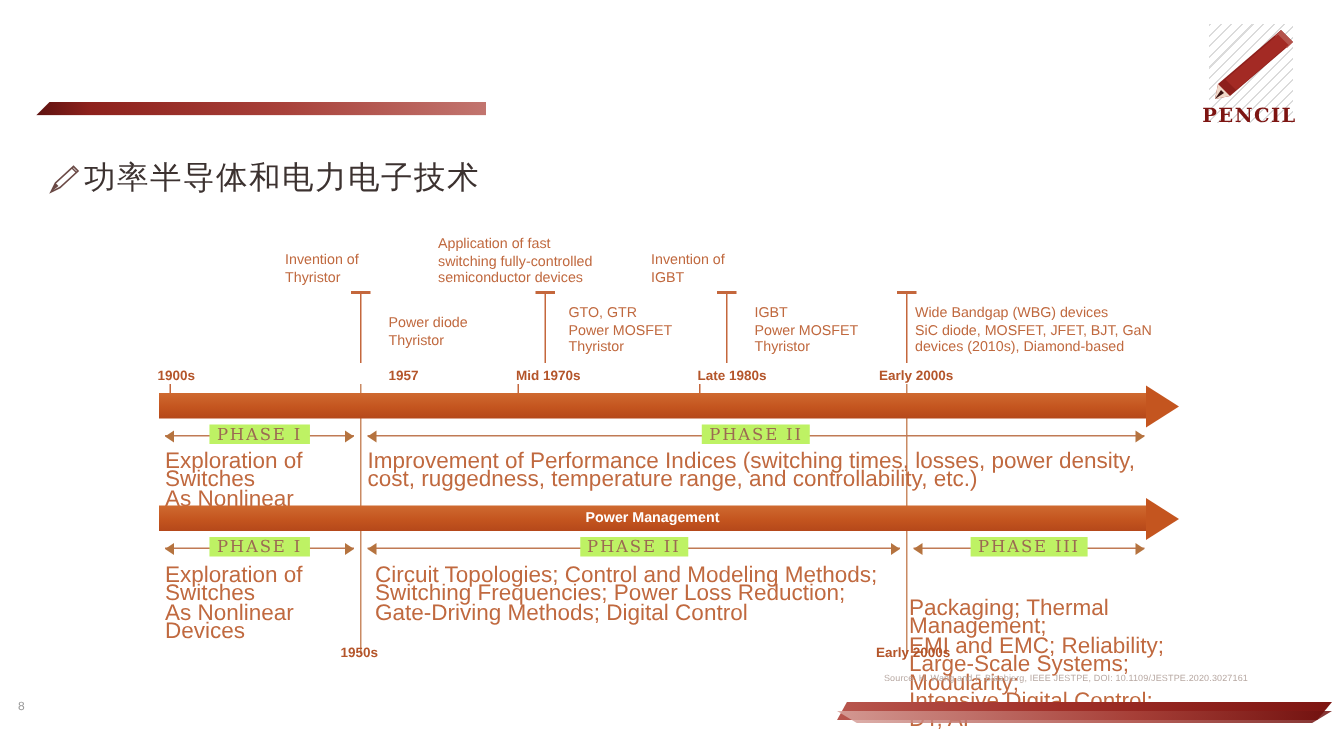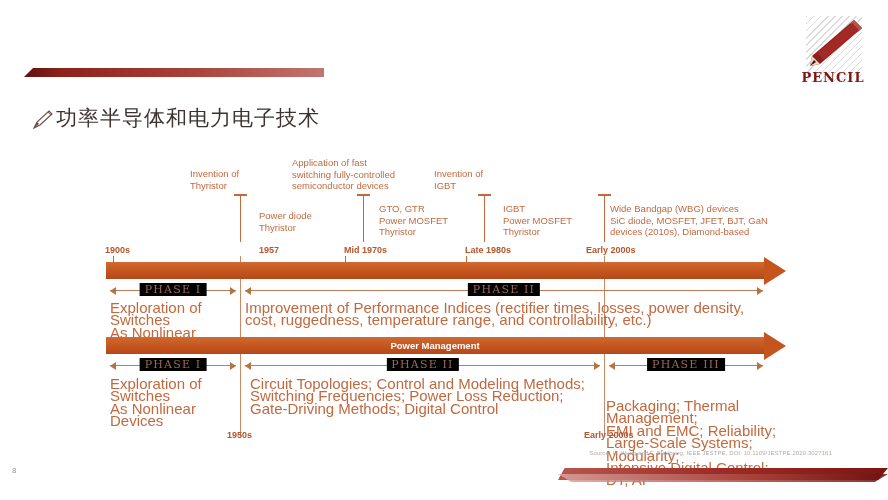--- a/index.html
+++ b/index.html
@@ -81,21 +81,21 @@
     color:#ffffff;font-size:9.5px;font-weight:bold;text-align:center;
     white-space:nowrap;
   }
 
   
   .meas{position:absolute;height:12px;}
   .meas-line{position:absolute;top:5px;height:1px;background:#c07a55;}
   .meas-lbl{
     position:absolute;top:-2px;text-align:center;
     font-size:11px;color:#9b6a52;letter-spacing:1.2px;white-space:nowrap;
-    background:#000000;padding:0 5px;
+    background:#bef264;padding:0 5px;
     font-family:"DejaVu Serif","Liberation Serif",serif;
   }
   .ar-l,.ar-r{
     position:absolute;top:1.5px;width:0;height:0;
     border-top:4px solid transparent;border-bottom:4px solid transparent;
   }
   .ar-l{border-right:6px solid #b5733f;}
   .ar-r{border-left:6px solid #b5733f;}
 
   .desc{
@@ -205,21 +205,21 @@
     </div>
     <div class="meas" style="left:245px;top:285px;width:518px;">
       <div class="meas-line" style="left:0;right:0;"></div>
       <div class="ar-l" style="left:0;"></div>
       <div class="ar-r" style="right:0;"></div>
       <div class="meas-lbl" style="left:50%;transform:translateX(-50%);">PHASE II</div>
     </div>
 
     <div class="desc" style="left:110px;top:302px;width:126px;">Exploration of Switches
 As Nonlinear Devices</div>
-    <div class="desc" style="left:245px;top:302px;width:518px;">Improvement of Performance Indices (rectifier times, losses, power density,
+    <div class="desc" style="left:245px;top:302px;width:518px;">Improvement of Performance Indices (switching times, losses, power density,
 cost, ruggedness, temperature range, and controllability, etc.)</div>
 
     <div class="bar" style="left:106px;top:337px;width:658px;"></div>
     <div class="bar-head" style="left:764px;top:331.5px;"></div>
     <div class="bar-label" style="left:106px;top:337px;width:658px;">Power Management</div>
 
     <div class="meas" style="left:110px;top:360px;width:126px;">
       <div class="meas-line" style="left:0;right:0;"></div>
       <div class="ar-l" style="left:0;"></div>
       <div class="ar-r" style="right:0;"></div>

